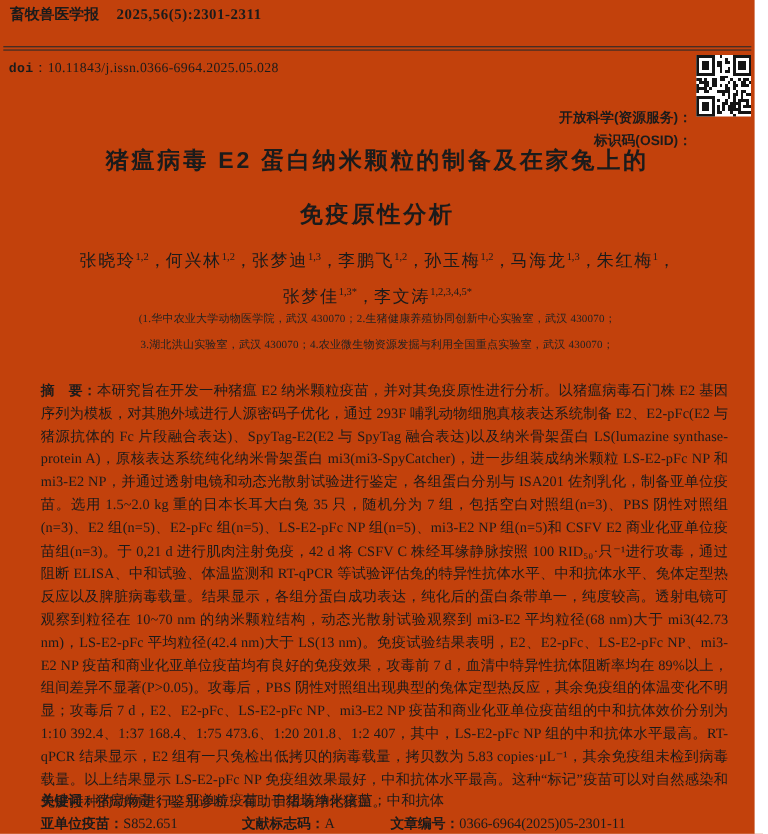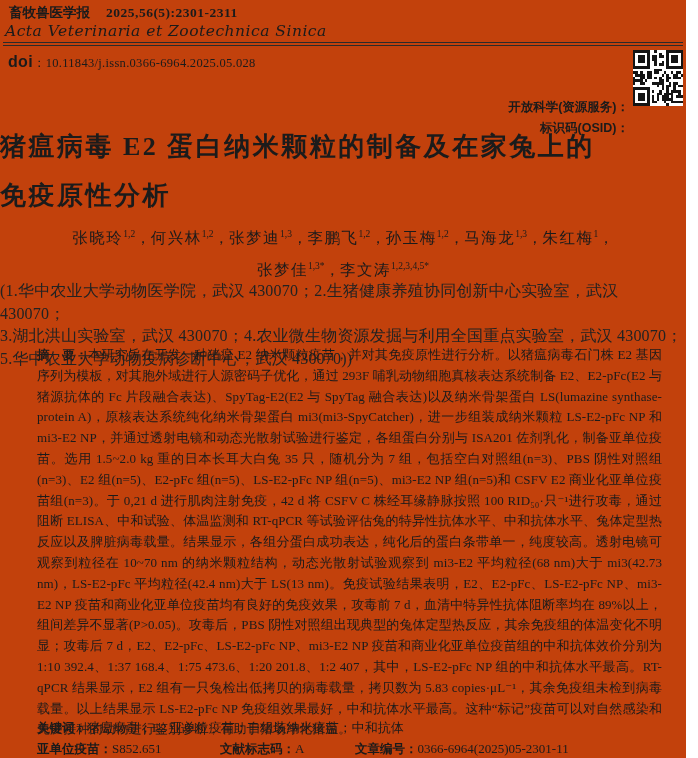--- a/index.html
+++ b/index.html
@@ -19,44 +19,44 @@
   }
   .journal-en{
     position:absolute; left:5px; top:22px; font-size:15.5px; font-style:italic;
     font-family:"DejaVu Serif","Liberation Serif",serif; letter-spacing:.5px;
   }
   .rule{
     position:absolute; left:3px; right:3px; top:42px; height:2px;
     border-top:1.6px solid #2a2a2a; border-bottom:1px solid #2a2a2a;
   }
   .doi-line{ position:absolute; left:8px; top:53px; font-size:12.5px; letter-spacing:.3px;}
-  .doi-line b{ font-family:Liberation Sans, sans-serif; font-size:16px;}
+  .doi-line b{ font-family:Liberation Mono, monospace; font-size:12px;}
   .osid{
     position:absolute; right:57px; top:56px; text-align:right;
     font-size:12.5px; font-weight:bold; line-height:21px;
     font-family:"Liberation Sans","DejaVu Sans",sans-serif;
     margin-top:41px;
   }
   .qr{ position:absolute; right:3px; top:50px; width:50px; height:56px; }
   .qr svg{ width:100%; height:100%; shape-rendering:crispEdges; }
   
   .title{
-    position:absolute; left:0; right:0; top:122px; 
-    font-size:26px; font-weight:bold; line-height:49px; letter-spacing:2.5px;
-    font-family:Liberation Serif, serif;
+    position:absolute; left:0; right:0; top:122px; text-align:center;
+    font-size:21px; font-weight:bold; line-height:49px; letter-spacing:2.5px;
+    font-family:Liberation Sans, sans-serif;
   }
   .authors{
     position:absolute; left:0; right:0; top:220px; text-align:center;
     font-size:15.5px; line-height:28px;
   }
   .authors sup{ font-size:9.5px; letter-spacing:0; }
   .author{ letter-spacing:1.5px; }
   .affiliations{
-    position:absolute; left:0; right:0; top:280px; text-align:left;
-    font-size:16px; line-height:22.5px; color:#222; letter-spacing:.2px;
+    position:absolute; left:0; right:0; top:280px; text-align:center;
+    font-size:10px; line-height:22.5px; color:#222; letter-spacing:.2px;
   }
   
   .abstract{
     position:absolute; left:37px; top:345px; width:625px;
     font-size:13px; line-height:20.8px; text-align:justify; letter-spacing:.1px;
   }
   .label-bold{
     font-weight:bold; font-family:"Liberation Sans","DejaVu Sans",sans-serif;
     font-size:12.5px;
   }
@@ -67,21 +67,20 @@
   .meta .col3{ position:absolute; left:355px;text-align:right; }
 </style>
 </head>
 <body>
 
 <div class="page">
 
   <div class="journal-cn">
     <span>畜牧兽医学报</span><span class="citation">2025,56(5):2301-2311</span>
   </div>
-  <div class="journal-en">Acta Veterinaria et Zootechnica Sinica</div>
   <div class="rule"></div>
 
   <div class="doi-line">
     <b>doi</b><span>：10.11843/j.issn.0366-6964.2025.05.028</span>
   </div>
 
   <div class="osid">
     <div>开放科学(资源服务)：</div>
     <div>标识码(OSID)：</div>
   </div>
@@ -224,21 +223,20 @@
   </div>
 
   <div class="authors" id="authors">
       <div><span class="author">张晓玲</span><sup>1,2</sup>，<span class="author">何兴林</span><sup>1,2</sup>，<span class="author">张梦迪</span><sup>1,3</sup>，<span class="author">李鹏飞</span><sup>1,2</sup>，<span class="author">孙玉梅</span><sup>1,2</sup>，<span class="author">马海龙</span><sup>1,3</sup>，<span class="author">朱红梅</span><sup>1</sup>，</div>
       <div><span class="author">张梦佳</span><sup>1,3*</sup>，<span class="author">李文涛</span><sup>1,2,3,4,5*</sup></div>
     </div>
 
   <div class="affiliations">
     <div>(1.华中农业大学动物医学院，武汉 430070；2.生猪健康养殖协同创新中心实验室，武汉 430070；</div>
     <div>3.湖北洪山实验室，武汉 430070；4.农业微生物资源发掘与利用全国重点实验室，武汉 430070；</div>
-    <div>5.华中农业大学动物疫病诊断中心，武汉 430070))</div>
   </div>
 
   <div class="abstract">
     <span class="label-bold">摘　要：</span><span>本研究旨在开发一种猪瘟 E2 纳米颗粒疫苗，并对其免疫原性进行分析。以猪瘟病毒石门株 E2 基因序列为模板，对其胞外域进行人源密码子优化，通过 293F 哺乳动物细胞真核表达系统制备 E2、E2-pFc(E2 与猪源抗体的 Fc 片段融合表达)、SpyTag-E2(E2 与 SpyTag 融合表达)以及纳米骨架蛋白 LS(lumazine synthase-protein A)，原核表达系统纯化纳米骨架蛋白 mi3(mi3-SpyCatcher)，进一步组装成纳米颗粒 LS-E2-pFc NP 和 mi3-E2 NP，并通过透射电镜和动态光散射试验进行鉴定，各组蛋白分别与 ISA201 佐剂乳化，制备亚单位疫苗。选用 1.5~2.0 kg 重的日本长耳大白兔 35 只，随机分为 7 组，包括空白对照组(n=3)、PBS 阴性对照组(n=3)、E2 组(n=5)、E2-pFc 组(n=5)、LS-E2-pFc NP 组(n=5)、mi3-E2 NP 组(n=5)和 CSFV E2 商业化亚单位疫苗组(n=3)。于 0,21 d 进行肌肉注射免疫，42 d 将 CSFV C 株经耳缘静脉按照 100 RID₅₀·只⁻¹进行攻毒，通过阻断 ELISA、中和试验、体温监测和 RT-qPCR 等试验评估兔的特异性抗体水平、中和抗体水平、兔体定型热反应以及脾脏病毒载量。结果显示，各组分蛋白成功表达，纯化后的蛋白条带单一，纯度较高。透射电镜可观察到粒径在 10~70 nm 的纳米颗粒结构，动态光散射试验观察到 mi3-E2 平均粒径(68 nm)大于 mi3(42.73 nm)，LS-E2-pFc 平均粒径(42.4 nm)大于 LS(13 nm)。免疫试验结果表明，E2、E2-pFc、LS-E2-pFc NP、mi3-E2 NP 疫苗和商业化亚单位疫苗均有良好的免疫效果，攻毒前 7 d，血清中特异性抗体阻断率均在 89%以上，组间差异不显著(P&gt;0.05)。攻毒后，PBS 阴性对照组出现典型的兔体定型热反应，其余免疫组的体温变化不明显；攻毒后 7 d，E2、E2-pFc、LS-E2-pFc NP、mi3-E2 NP 疫苗和商业化亚单位疫苗组的中和抗体效价分别为 1:10 392.4、1:37 168.4、1:75 473.6、1:20 201.8、1:2 407，其中，LS-E2-pFc NP 组的中和抗体水平最高。RT-qPCR 结果显示，E2 组有一只兔检出低拷贝的病毒载量，拷贝数为 5.83 copies·μL⁻¹，其余免疫组未检到病毒载量。以上结果显示 LS-E2-pFc NP 免疫组效果最好，中和抗体水平最高。这种“标记”疫苗可以对自然感染和免疫接种的动物进行鉴别诊断，有助于猪场净化猪瘟。</span>
   </div>
 
   <div class="keywords">
     <span class="label-bold">关键词：</span><span>猪瘟病毒；E2 亚单位疫苗；自组装纳米疫苗；中和抗体</span>
   </div>
 

